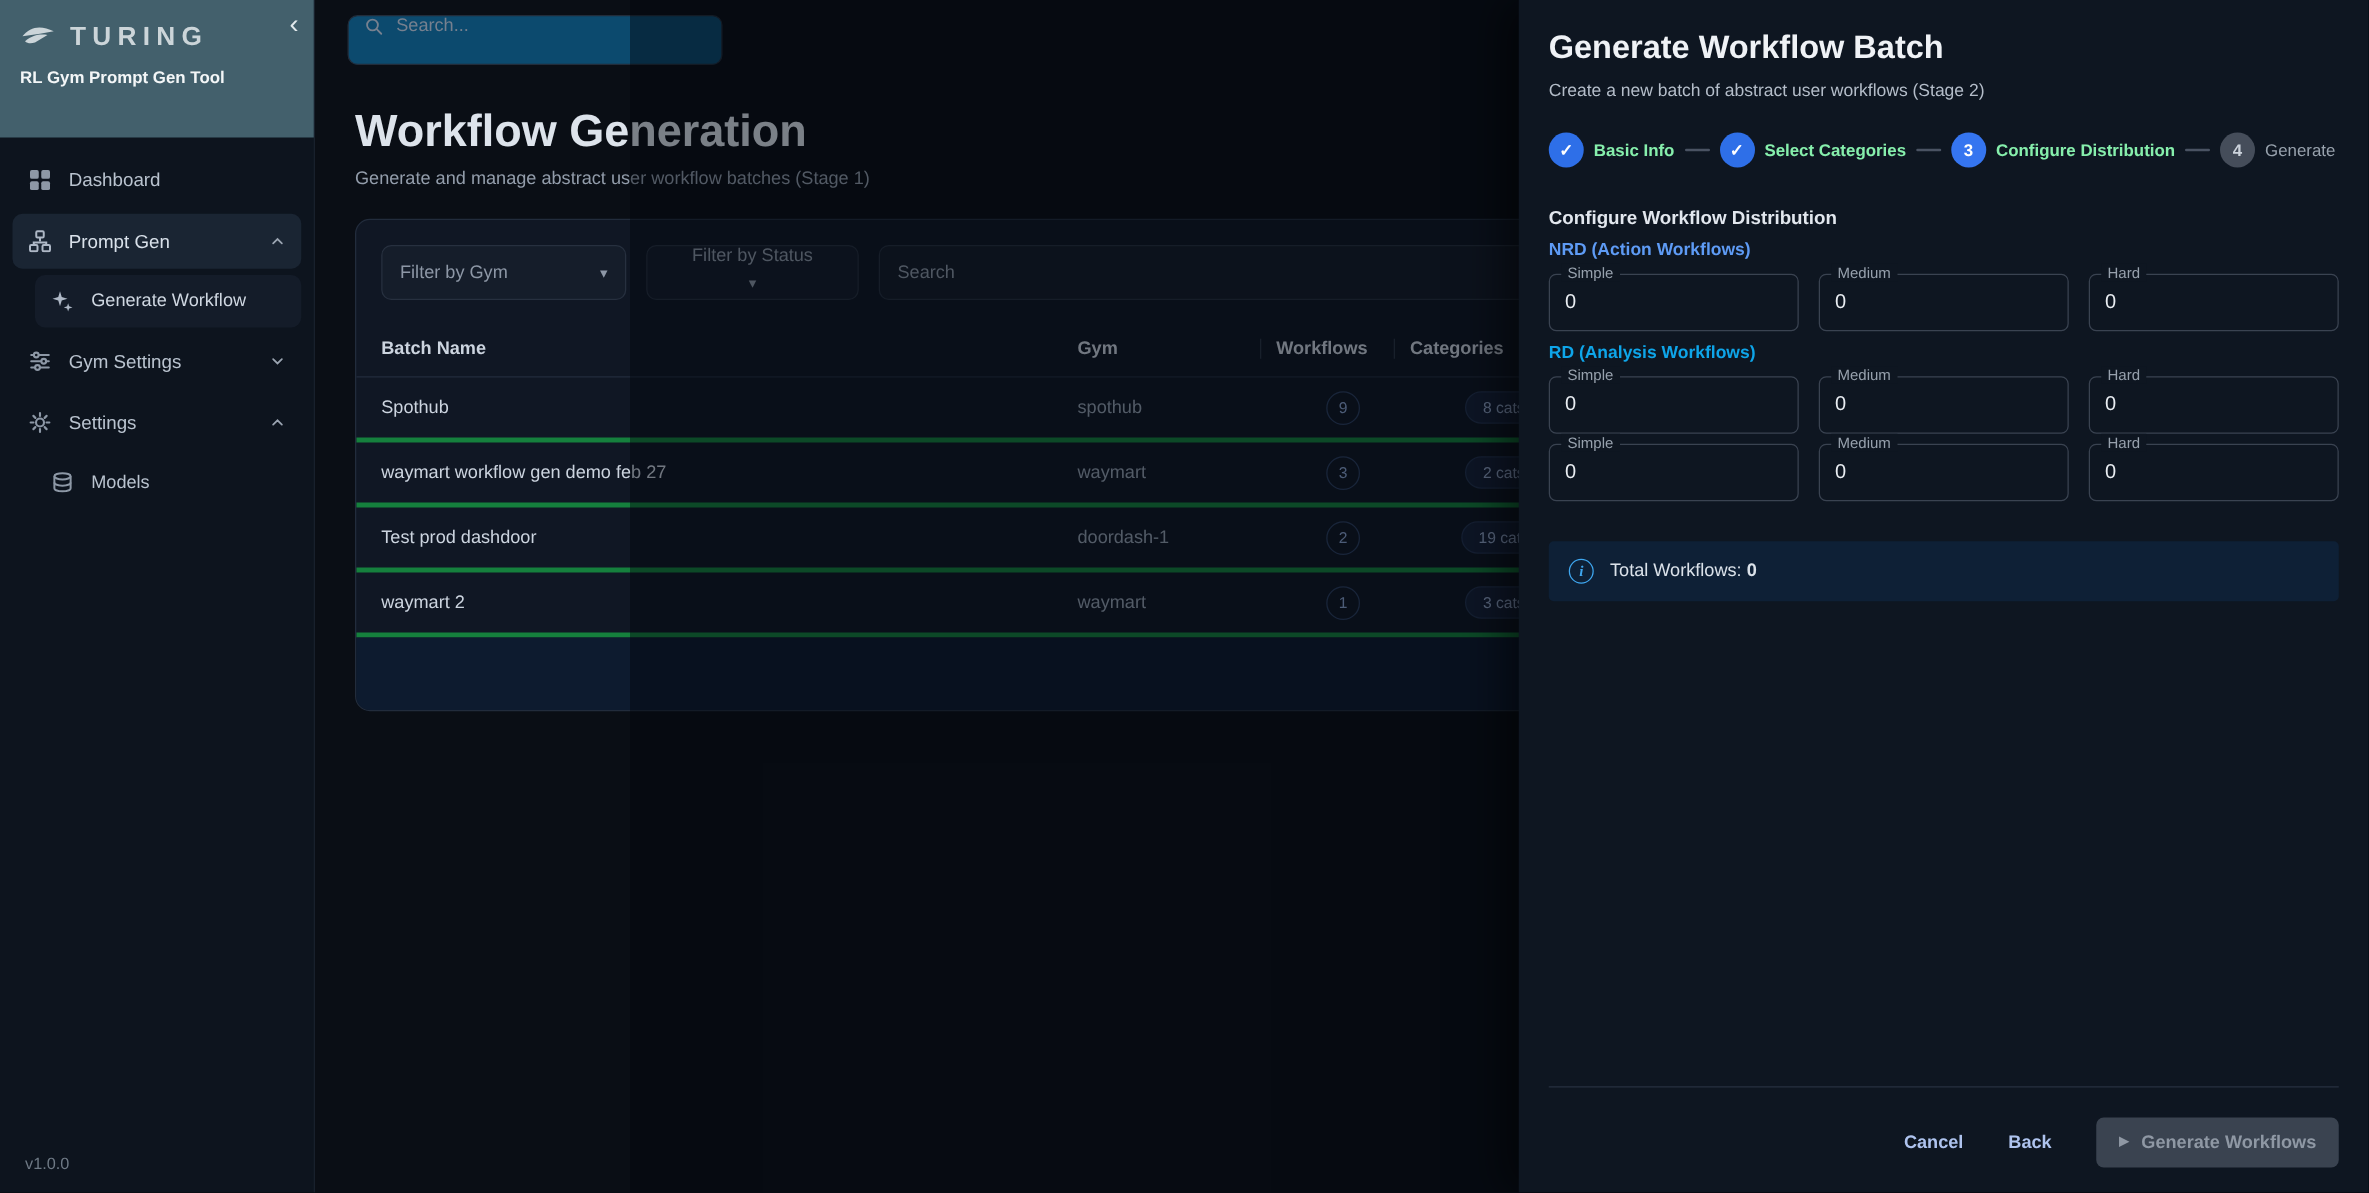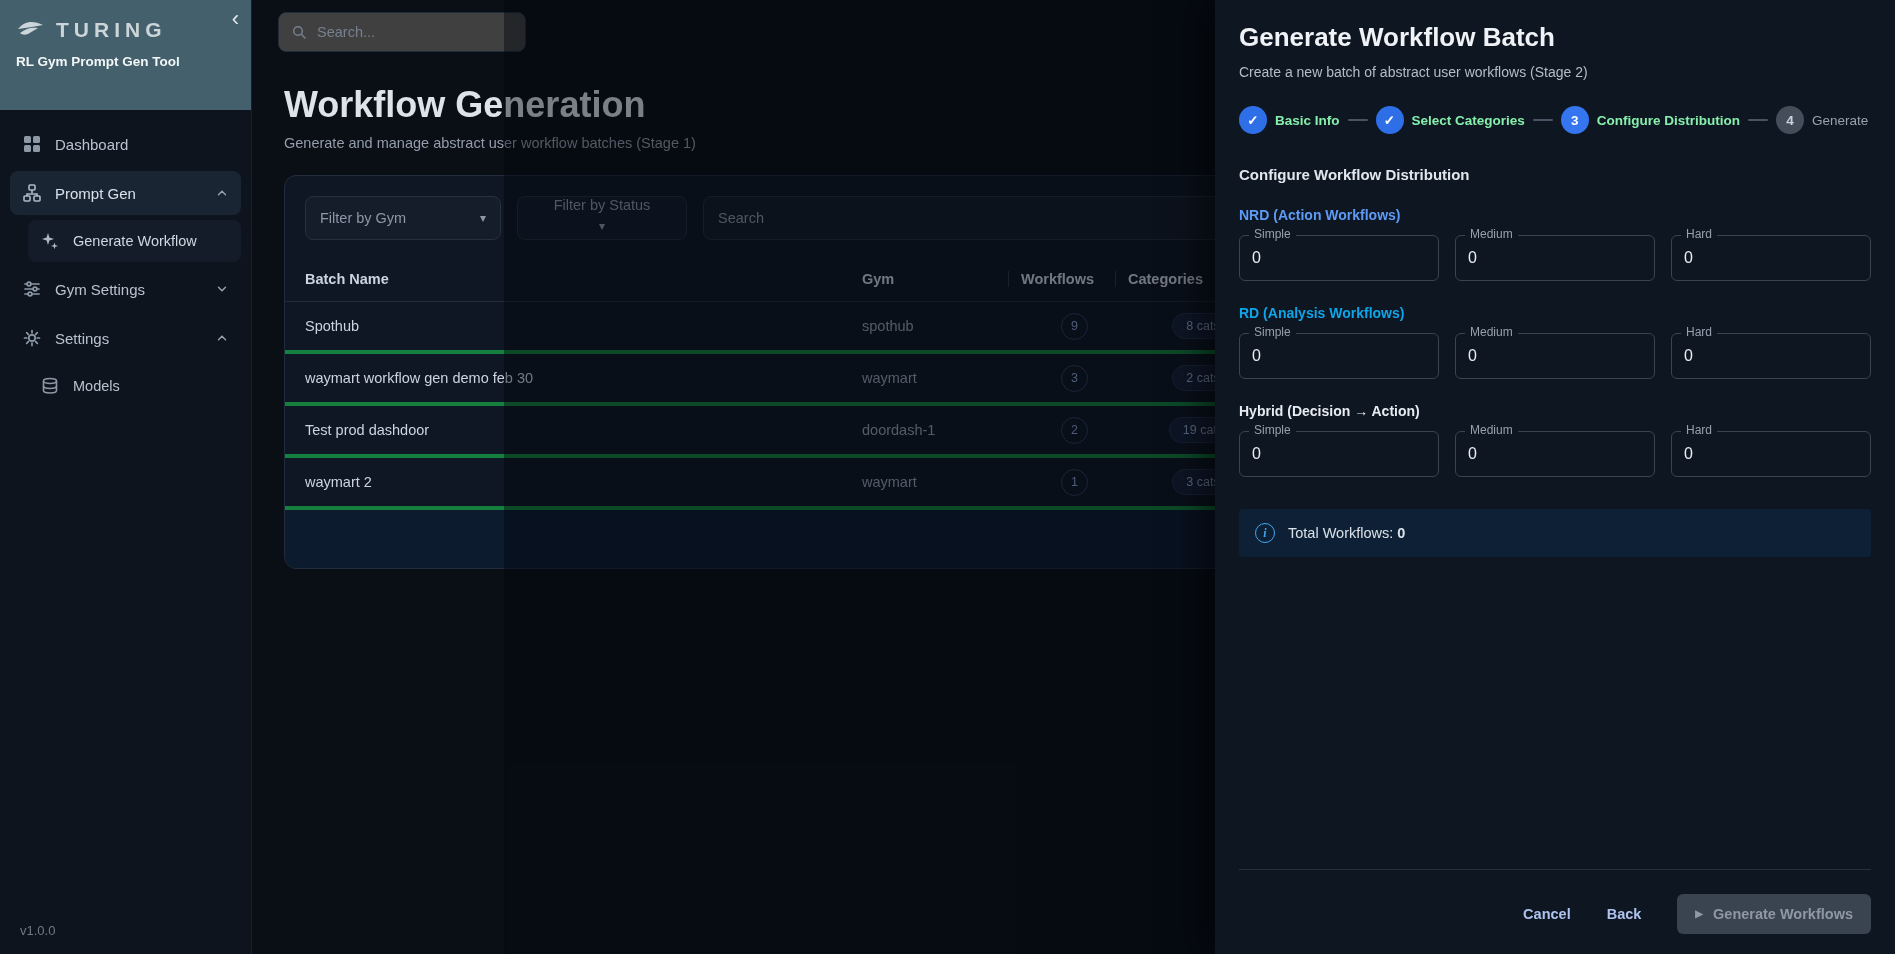--- a/index.html
+++ b/index.html
@@ -19,21 +19,21 @@
   .nav-item .ico { width:20px; height:20px; display:flex; align-items:center; justify-content:center; color:#8d98a6; flex:none; }
   .nav-item .chev { margin-left:auto; color:#9aa4b1; display:flex; }
   .nav-item.active-parent { background:#1a2533; color:#d9e1ea; }
   .nav-item.sub { margin-left:18px; height:42px; font-size:14.5px; }
   .nav-item.sub.active { background:#141c29; color:#cfd7e1; }
   .sb-footer { margin-top:auto; padding:16px 20px; color:#6e7985; font-size:13px; }
 
   
   .main { flex:1; min-width:0; display:flex; flex-direction:column; position:relative; }
   .topbar { height:64px; display:flex; align-items:center; padding:0 26px; flex:none; }
-  .search-pill { width:248px; height:40px; background:#404040; border:1px solid #222c3a; border-radius:8px; display:flex; align-items:center; gap:10px; padding:0 12px; color:#76808f; }
+  .search-pill { width:300px; height:40px; background:#0c4a6e; border:1px solid #222c3a; border-radius:8px; display:flex; align-items:flex-start; gap:10px; padding:0 12px; color:#76808f; }
   .search-pill input { flex:1; background:transparent; border:none; outline:none; color:#c6cdd7; font-size:14.5px; font-family:inherit; }
   .search-pill input::placeholder { color:#76808f; }
   .content { padding:20px 32px; }
   .page-title { font-size:36px; font-weight:700; color:#dde3eb; }
   .page-sub { margin-top:9px; color:#939dab; font-size:14.5px; }
 
   .card { margin-top:24px; background:#101724; border:1px solid #222c3c; border-radius:12px; overflow:hidden; }
   .filters { display:flex; gap:16px; padding:20px 20px 16px; }
   .select { height:44px; background:#151d2a; border:1px solid #27303f; border-radius:8px; display:flex; align-items:center; padding:0 14px; color:#8d97a6; font-size:14.5px; cursor:pointer; }
   .select.gym { width:196px; justify-content:space-between; }
@@ -63,21 +63,21 @@
   .step { display:flex; align-items:center; gap:8px; white-space:nowrap; }
   .step-circle { width:28px; height:28px; border-radius:50%; display:flex; align-items:center; justify-content:center; font-size:13.5px; font-weight:700; flex:none; }
   .step.done .step-circle { background:#2e6fe8; color:#fff; }
   .step.current .step-circle { background:#3575f0; color:#fff; }
   .step.todo .step-circle { background:#454d5a; color:#ccd3dc; }
   .step-label { font-size:13.5px; color:#86efac; font-weight:600; }
   .step.todo .step-label { color:#98a2ad; font-weight:400; }
   .connector { width:20px; height:2px; background:#4a5363; border-radius:1px; flex:none; }
 
   .d-section-title { margin-top:32px; font-size:15px; font-weight:700; color:#e2e7ee; }
-  .group { margin-top:24px; }
+  .group { margin-top:8px; }
   .group-title { font-size:14px; font-weight:700; margin-bottom:12px; }
   .fields { display:flex; gap:16px; }
   .field { position:relative; flex:1; }
   .field input { width:100%; height:46px; background:transparent; border:1px solid #3a4351; border-radius:6px; color:#e9edf2; font-size:16px; padding:0 12px; outline:none; font-family:inherit; }
   .field label { position:absolute; top:-8px; left:10px; background:#0e1621; padding:0 5px; font-size:12px; color:#97a1ad; }
 
   .total-bar { margin-top:32px; background:#0e2036; border-radius:4px; height:48px; display:flex; align-items:center; gap:13px; padding:0 16px; color:#dbe2ea; font-size:14.5px; }
   .info-icon { width:20px; height:20px; border-radius:50%; border:1.6px solid #3fa7f0; color:#3fa7f0; display:flex; align-items:center; justify-content:center; font-size:12px; font-weight:700; font-style:italic; font-family:"Liberation Serif", serif; flex:none; }
   .total-bar b { font-weight:700; }
 
@@ -236,21 +236,21 @@
         </div>
 
         <div class="trow">
           <div class="cell-batch">Spothub</div>
           <div class="cell-gym">spothub</div>
           <div class="wf-badge">9</div>
           <div class="cat-pill">8 cats</div>
           <div></div>
         </div>
         <div class="trow">
-          <div class="cell-batch">waymart workflow gen demo feb 30</div>
+          <div class="cell-batch">waymart workflow gen demo feb 27</div>
           <div class="cell-gym">waymart</div>
           <div class="wf-badge">3</div>
           <div class="cat-pill">2 cats</div>
           <div></div>
         </div>
         <div class="trow">
           <div class="cell-batch">Test prod dashdoor</div>
           <div class="cell-gym">doordash-1</div>
           <div class="wf-badge">2</div>
           <div class="cat-pill">19 cats</div>
@@ -328,21 +328,20 @@
           <input value="0" style="">
         </div>
         <div class="field">
           <label>Hard</label>
           <input value="0" style="">
         </div>
       </div>
     </div>
 
     <div class="group">
-      <div class="group-title" style="color: rgb(231, 236, 242);">Hybrid (Decision → Action)</div>
       <div class="fields">
         <div class="field">
           <label>Simple</label>
           <input value="0" style="">
         </div>
         <div class="field">
           <label>Medium</label>
           <input value="0" style="">
         </div>
         <div class="field">

